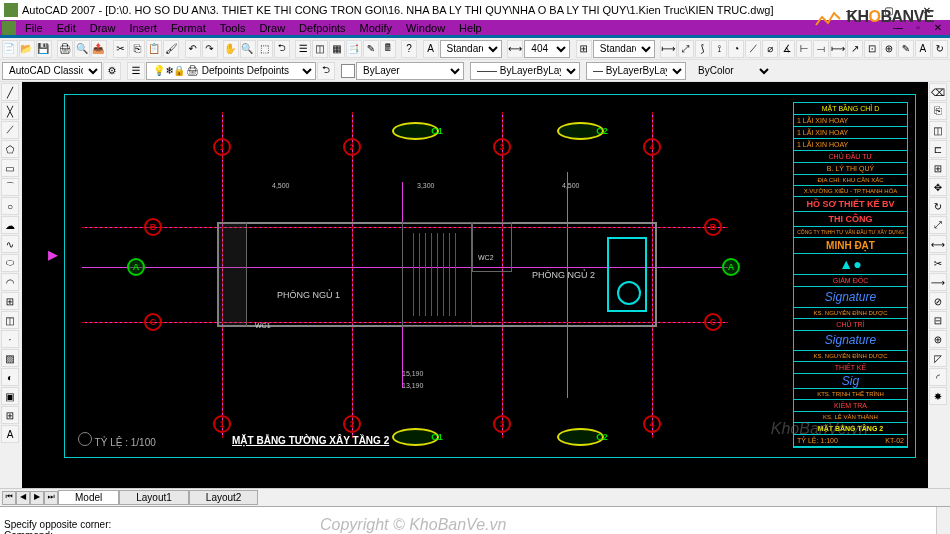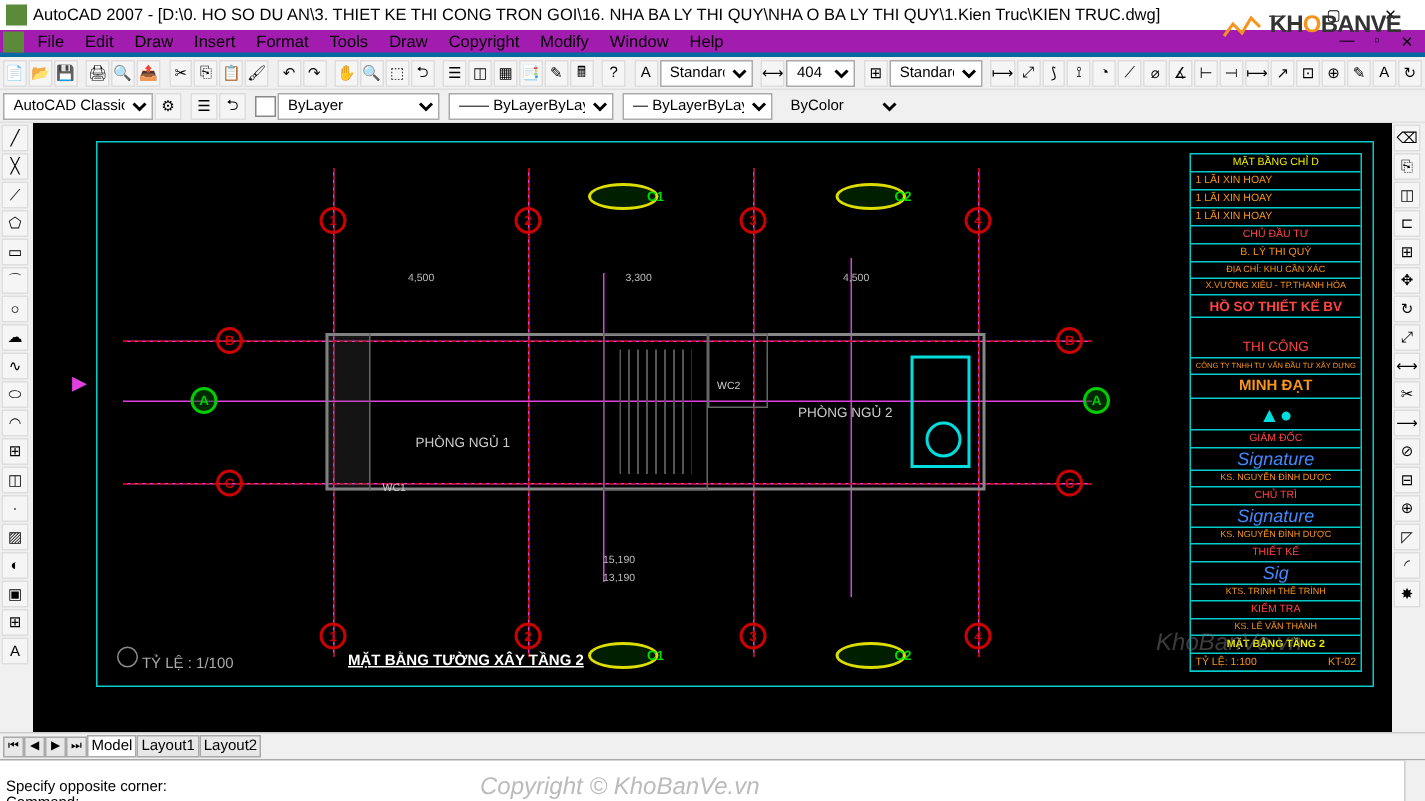--- a/index.html
+++ b/index.html
@@ -26,21 +26,21 @@
 .left-tools { width: 22px; background: #f0f0f0; display: flex; flex-direction: column; gap: 1px; padding: 1px; }
 .left-tools .tool-btn { width: 18px; height: 18px; }
 .right-tools { width: 22px; background: #f0f0f0; display: flex; flex-direction: column; gap: 1px; padding: 1px; }
 .right-tools .tool-btn { width: 18px; height: 18px; }
 
 .canvas { flex: 1; background: #000; position: relative; overflow: hidden; }
 
 .tabs { height: 18px; background: #f0f0f0; display: flex; align-items: center; padding: 0 2px; gap: 0; border-top: 1px solid #ccc; }
 .tab-nav { display: flex; gap: 0; }
 .tab-nav-btn { width: 14px; height: 14px; background: #e8e8e8; border: 1px solid #aaa; font-size: 8px; text-align: center; cursor: pointer; }
-.tab { padding: 1px 2px; font-size: 10px; background: #e8e8e8; border: 1px solid #aaa; cursor: pointer; }
+.tab { padding: 1px 16px; font-size: 10px; background: #e8e8e8; border: 1px solid #aaa; cursor: pointer; }
 .tab.active { background: #fff; }
 
 .command-area { height: 36px; background: #fff; border-top: 1px solid #aaa; font-family: "Consolas", monospace; font-size: 10px; padding: 1px 4px; display: flex; flex-direction: column; justify-content: flex-end; position: relative; }
 .cmd-line { white-space: nowrap; }
 .cmd-scroll { position: absolute; right: 0; top: 0; bottom: 0; width: 14px; background: #f0f0f0; border-left: 1px solid #ccc; }
 
 .watermark-logo { position: absolute; top: 8px; right: 16px; font-weight: bold; font-size: 16px; color: #333; letter-spacing: -0.5px; }
 .watermark-logo .o { color: #f7941d; }
 .watermark-url { position: absolute; color: rgba(120,120,120,0.5); font-size: 16px; font-style: italic; pointer-events: none; }
 
@@ -80,21 +80,21 @@
 
 <div class="menubar">
   <div class="app-icon-small"></div>
   <div class="menu-item">File</div>
   <div class="menu-item">Edit</div>
   <div class="menu-item">Draw</div>
   <div class="menu-item">Insert</div>
   <div class="menu-item">Format</div>
   <div class="menu-item">Tools</div>
   <div class="menu-item">Draw</div>
-  <div class="menu-item">Copyright</div>
+  <div class="menu-item">Defpoints</div>
   <div class="menu-item">Modify</div>
   <div class="menu-item">Window</div>
   <div class="menu-item">Help</div>
   <div style="margin-left:auto;display:flex;">
     <div class="win-btn" style="width:20px;height:16px;">—</div>
     <div class="win-btn" style="width:20px;height:16px;">▫</div>
     <div class="win-btn" style="width:20px;height:16px;">✕</div>
   </div>
 </div>
 
@@ -155,20 +155,23 @@
   <div class="tool-btn">✎</div>
   <div class="tool-btn">A</div>
   <div class="tool-btn">↻</div>
 </div>
 
 <div class="toolbar">
   <select class="tool-select" style="width:100px;"><option>AutoCAD Classic</option></select>
   <div class="tool-btn">⚙</div>
   <div class="tool-sep"></div>
   <div class="tool-btn">☰</div>
+  <select class="tool-select" style="width:170px;">
+    <option>💡❄🔒🖨 <span>Defpoints</span> Defpoints</option>
+  </select>
   <div class="tool-btn">⮌</div>
   <div class="tool-sep"></div>
   <div class="color-swatch" style="background:#fff;"></div>
   <select class="tool-select" style="width:108px;"><option>ByLayer</option></select>
   <div class="tool-sep"></div>
   <select class="tool-select" style="width:110px;"><option>—— <span>ByLayer</span>ByLayer</option></select>
   <div class="tool-sep"></div>
   <select class="tool-select" style="width:100px;"><option>— <span>ByLayer</span>ByLayer</option></select>
   <div class="tool-sep"></div>
   <select class="tool-select" style="width:80px;border:none;background:transparent;"><option>ByColor</option></select>
@@ -265,21 +268,21 @@
     <div class="title-block">
       <div class="tb-row" style="color:#ee0;">MẶT BẦNG CHỈ D</div>
       <div class="tb-row" style="text-align:left;">1   LÃI XIN HOAY</div>
       <div class="tb-row" style="text-align:left;">1   LÃI XIN HOAY</div>
       <div class="tb-row" style="text-align:left;">1   LÃI XIN HOAY</div>
       <div class="tb-row red">CHỦ ĐẦU TƯ</div>
       <div class="tb-row">B. LÝ THI QUÝ</div>
       <div class="tb-row" style="font-size:6px;">ĐỊA CHỈ: KHU CẦN XÁC</div>
       <div class="tb-row" style="font-size:6px;">X.VƯỜNG XIÊU - TP.THANH HÓA</div>
       <div class="tb-row red" style="font-size:9px;font-weight:bold;">HỒ SƠ THIẾT KẾ BV</div>
-      <div class="tb-row red" style="font-size:9px;font-weight:normal;margin-top:12px;">THI CÔNG</div>
+      <div class="tb-row red" style="font-size:9px;font-weight:bold;">THI CÔNG</div>
       <div class="tb-row" style="font-size:5px;">CÔNG TY TNHH TƯ VẤN ĐẦU TƯ XÂY DỰNG</div>
       <div class="tb-row" style="color:#f7941d;font-size:10px;font-weight:bold;">MINH ĐẠT</div>
       <div class="tb-row cyan" style="height:24px;font-size:14px;font-weight:bold;">▲●</div>
       <div class="tb-row red">GIÁM ĐỐC</div>
       <div class="tb-sig">Signature</div>
       <div class="tb-row" style="font-size:6px;">KS. NGUYỄN ĐÌNH DƯỢC</div>
       <div class="tb-row red">CHỦ TRÌ</div>
       <div class="tb-sig">Signature</div>
       <div class="tb-row" style="font-size:6px;">KS. NGUYỄN ĐÌNH DƯỢC</div>
       <div class="tb-row red">THIẾT KẾ</div>

